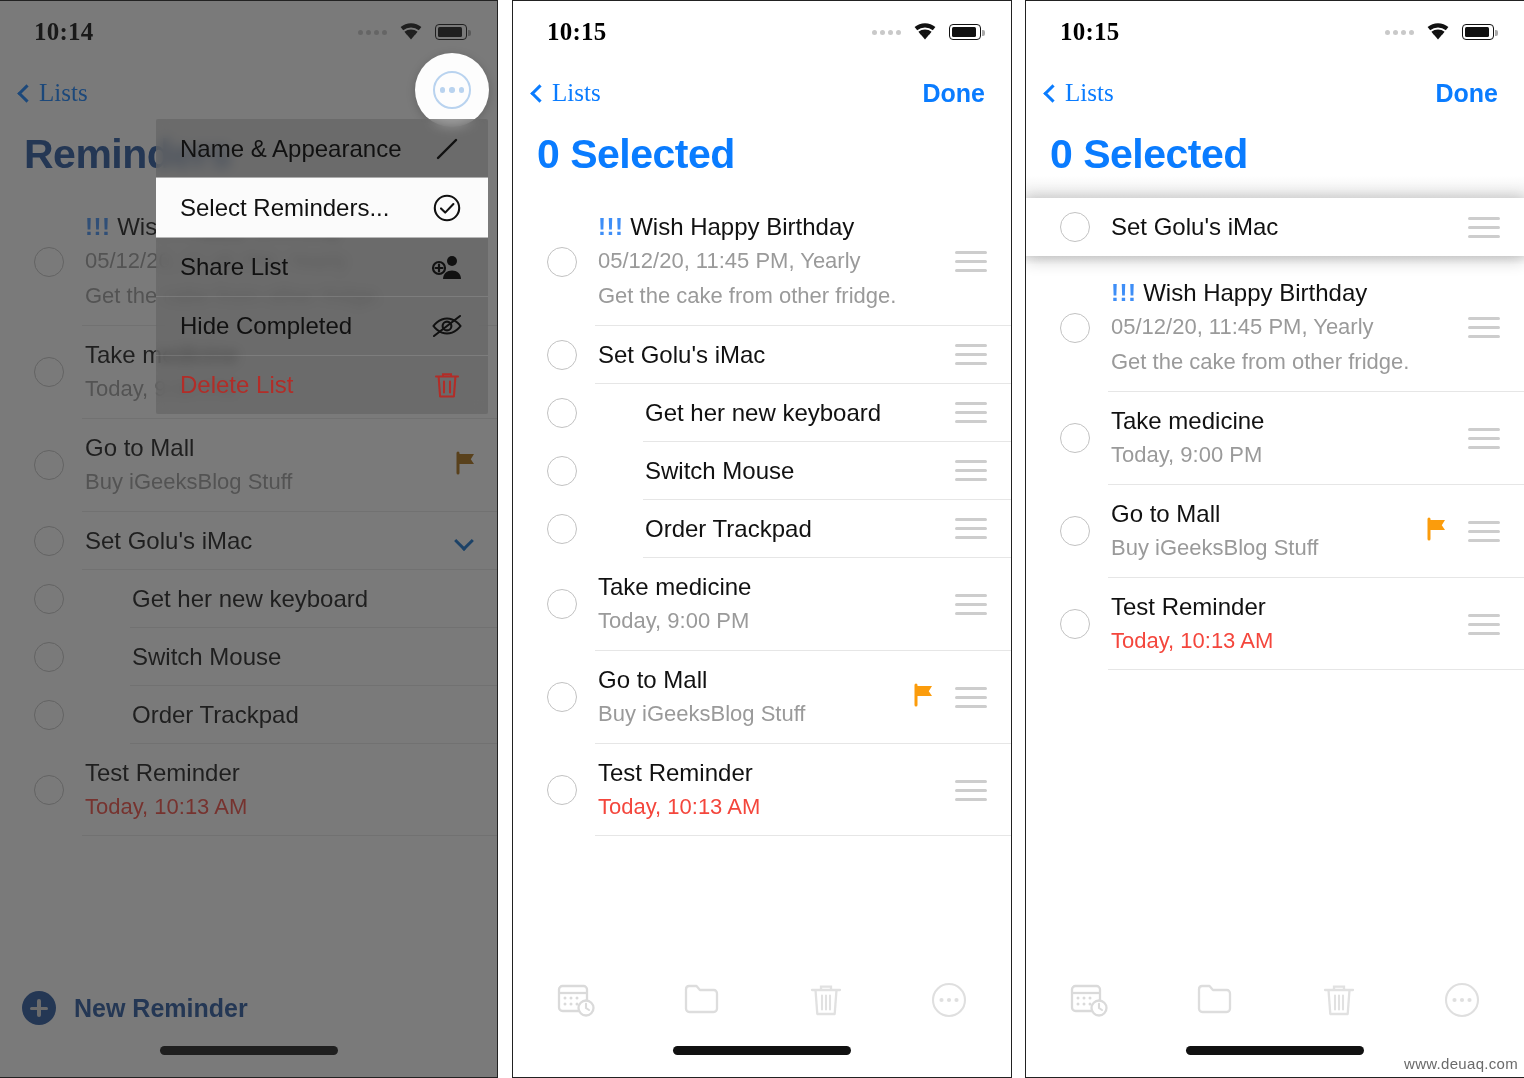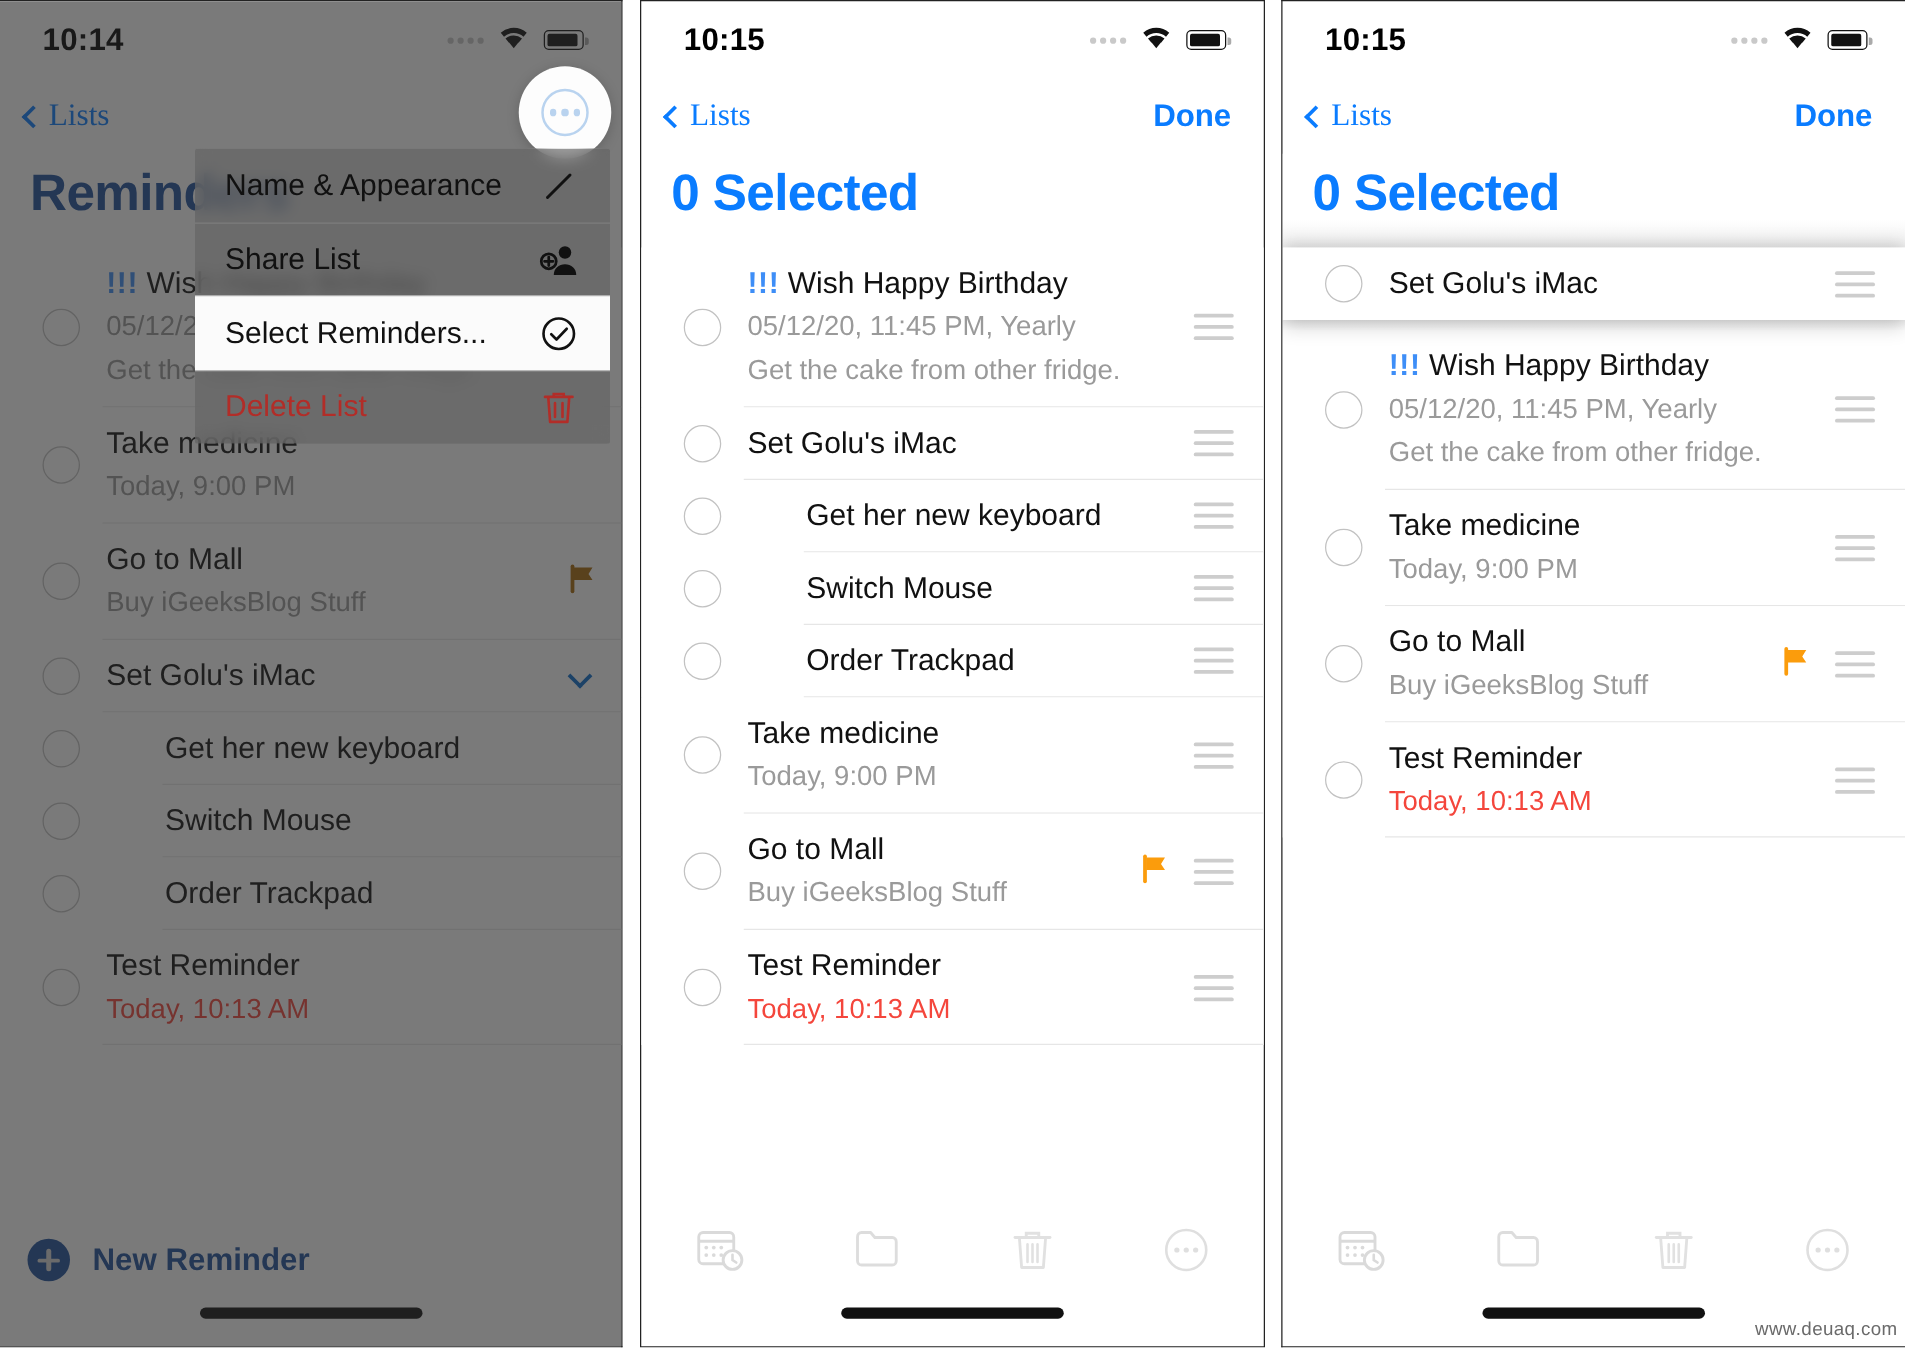--- a/index.html
+++ b/index.html
@@ -19,20 +19,21 @@
   }
   #phone-left   { left: 0px;    width: 498px; border-left: none; }
   #phone-middle { left: 512px;  width: 500px; }
   #phone-right  { left: 1025px; width: 499px; border-right: none; }
 
   
   .statusbar {
     position: relative; height: 62px;
     display: flex; align-items: center; justify-content: space-between;
     padding: 0 30px 0 34px;
+    font-family: Liberation Serif, serif;
   }
   .status-time { font-size: 25px; font-weight: bold; color: #000; letter-spacing: .2px; }
   .status-right { display: flex; align-items: center; gap: 10px; }
   .sig-dots { display: flex; gap: 3px; align-items: center; }
   .sig-dots i { width: 5px; height: 5px; background: #c9c9c9; border-radius: 50%; display:block; }
   .wifi-ic { display:block; }
   .batt {
     width: 32px; height: 16px; border: 1.8px solid #111; border-radius: 4px;
     position: relative; display: flex; align-items: center;
   }
@@ -301,37 +302,47 @@
     </div>
     <div class="ctx-menu" id="left-ctx-menu">
         <div class="ctx-item">
           <span class="ctx-label">Name &amp; Appearance</span>
           <span class="ctx-icon">
             <svg width="30" height="30" viewBox="0 0 30 30">
               <path d="M6 24L24 6" stroke="#111" stroke-width="2.4" stroke-linecap="round"></path>
             </svg>
           </span>
         </div>
+        <div class="ctx-item highlight">
+          <span class="ctx-label">Select Reminders...</span>
+          <span class="ctx-icon">
+            <svg width="30" height="30" viewBox="0 0 30 30">
+              <circle cx="15" cy="15" r="12.2" fill="none" stroke="#111" stroke-width="2.1"></circle>
+              <path d="M9 15.4l4.2 4.2L21.4 11" fill="none" stroke="#111" stroke-width="2.1" stroke-linecap="round" stroke-linejoin="round"></path>
+            </svg>
+          </span>
+        </div>
         <div class="ctx-item">
           <span class="ctx-label">Share List</span>
           <span class="ctx-icon">
             <svg width="32" height="30" viewBox="0 0 32 30">
               <circle cx="21" cy="9" r="5" fill="#111"></circle>
               <path d="M12 27c0-5.2 4-8.6 9-8.6s9 3.4 9 8.6z" fill="#111"></path>
               <circle cx="8" cy="16" r="6" fill="none" stroke="#111" stroke-width="2.2"></circle>
               <path d="M8 12.6v6.8M4.6 16h6.8" stroke="#111" stroke-width="2.2" stroke-linecap="round"></path>
             </svg>
           </span>
         </div>
-        <div class="ctx-item highlight">
-          <span class="ctx-label">Select Reminders...</span>
+        <div class="ctx-item">
+          <span class="ctx-label">Hide Completed</span>
           <span class="ctx-icon">
-            <svg width="30" height="30" viewBox="0 0 30 30">
-              <circle cx="15" cy="15" r="12.2" fill="none" stroke="#111" stroke-width="2.1"></circle>
-              <path d="M9 15.4l4.2 4.2L21.4 11" fill="none" stroke="#111" stroke-width="2.1" stroke-linecap="round" stroke-linejoin="round"></path>
+            <svg width="32" height="26" viewBox="0 0 32 26">
+              <path d="M2.5 13S7.5 5.5 16 5.5 29.5 13 29.5 13 24.5 20.5 16 20.5 2.5 13 2.5 13z" fill="none" stroke="#111" stroke-width="2.1"></path>
+              <circle cx="16" cy="13" r="4.4" fill="none" stroke="#111" stroke-width="2.1"></circle>
+              <path d="M3 23L29 3" stroke="#111" stroke-width="2.1" stroke-linecap="round"></path>
             </svg>
           </span>
         </div>
         <div class="ctx-item">
           <span class="ctx-label danger">Delete List</span>
           <span class="ctx-icon">
             <svg width="28" height="30" viewBox="0 0 28 30">
               <path d="M3 6.5h22" stroke="#b22d28" stroke-width="2.1" stroke-linecap="round"></path>
               <path d="M10 6.5V4.2h8v2.3" fill="none" stroke="#b22d28" stroke-width="2.1"></path>
               <path d="M5.6 6.5l1.5 20h13.8l1.5-20" fill="none" stroke="#b22d28" stroke-width="2.1" stroke-linejoin="round"></path>

